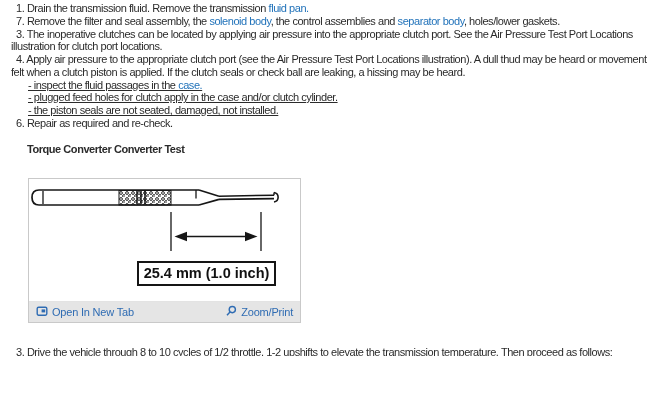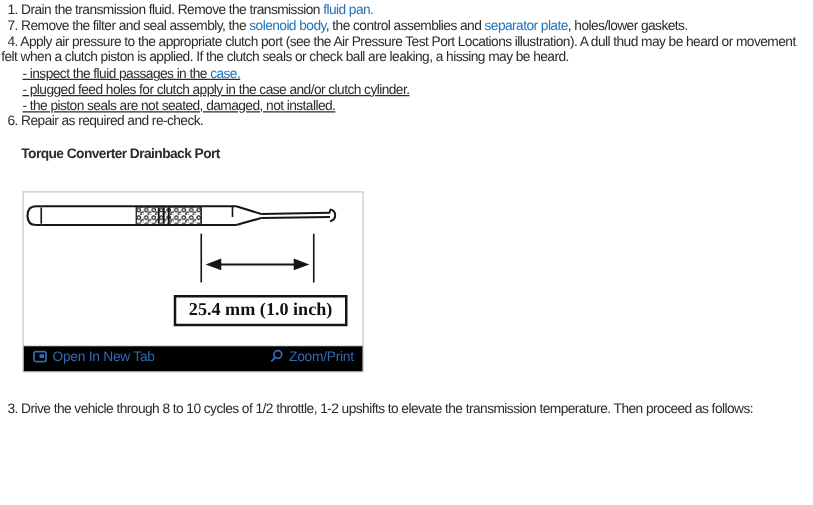--- a/index.html
+++ b/index.html
@@ -1,51 +1,52 @@
 <!DOCTYPE html>
 <html><head>
 <meta charset="utf-8">
 <style>
   html,body{margin:0;padding:0;background:#ffffff;}
   body{width:650px;height:404px;overflow:hidden;font-family:"Liberation Sans",sans-serif;}
   .doc{position:relative;width:650px;height:356px;overflow:hidden;box-sizing:border-box;
-       padding:2px 0 0 1px;color:#2b2b2b;font-size:11px;line-height:12.75px;letter-spacing:-0.45px;}
+       padding:2px 0 0 11px;color:#2b2b2b;font-size:11px;line-height:12.75px;letter-spacing:-0.45px;}
   .step{text-indent:5px;}
   .step.sub{text-indent:17px;text-decoration:underline;}
   .inline-link{color:#2273ba;cursor:pointer;}
   .heading{font-weight:bold;margin-top:13px;text-indent:16px;}
   .figure-box{margin:23px 0 0 17px;width:271px;border:1px solid #c9c9c9;background:#ffffff;}
   .figure-canvas{position:relative;width:271px;height:122px;}
   .figure-canvas svg{display:block;}
-  .measure-label{position:absolute;left:120px;top:82px;width:139px;height:25px;box-sizing:border-box;
+  .measure-label{position:absolute;left:108px;top:82px;width:139px;height:25px;box-sizing:border-box;
        border:2px solid #151515;background:#fff;display:flex;align-items:center;justify-content:center;
-       font-weight:bold;font-size:14.5px;letter-spacing:0;color:#111;text-indent:0;font-family:Liberation Serif, serif;}
-  .figure-footer{height:20px;background:#000000;border-top:1px solid #e3e3e3;
+       font-weight:bold;font-size:14.5px;letter-spacing:0;color:#111;text-indent:0;}
+  .figure-footer{height:20px;background:#e5e5e5;border-top:1px solid #e3e3e3;
        display:flex;justify-content:space-between;align-items:center;padding:0 7px;}
   .fig-link{display:flex;align-items:center;gap:4px;color:#2f6cb3;font-size:11px;
        letter-spacing:-0.2px;text-decoration:none;cursor:pointer;}
   .fig-link svg{flex:0 0 auto;}
   .bottom-steps{margin-top:23px;}
 </style>
 </head>
 <body>
 
 <div class="doc">
 
   <div class="steps">
       <div class="step"><span>1. Drain the transmission fluid. Remove the transmission </span><span class="inline-link">fluid pan.</span></div>
-      <div class="step"><span>7. Remove the filter and seal assembly, the </span><span class="inline-link">solenoid body</span><span>, the control assemblies and </span><span class="inline-link">separator plate</span><span>, holes/lower gaskets.</span></div>
+      <div class="step"><span>7. Remove the filter and seal assembly, the </span><span class="inline-link">solenoid body</span><span>, the control assemblies and </span><span class="inline-link">separator body</span><span>, holes/lower gaskets.</span></div>
+      <div class="step"><span>3. The inoperative clutches can be located by applying air pressure into the appropriate clutch port. See the Air Pressure Test Port Locations illustration for clutch port locations.</span></div>
       <div class="step"><span>4. Apply air pressure to the appropriate clutch port (see the Air Pressure Test Port Locations illustration). A dull thud may be heard or movement felt when a clutch piston is applied. If the clutch seals or check ball are leaking, a hissing may be heard.</span></div>
       <div class="step sub"><span>- inspect the fluid passages in the </span><span class="inline-link">case.</span></div>
       <div class="step sub"><span>- plugged feed holes for clutch apply in the case and/or clutch cylinder.</span></div>
       <div class="step sub"><span>- the piston seals are not seated, damaged, not installed.</span></div>
       <div class="step"><span>6. Repair as required and re-check.</span></div>
     </div>
 
-  <div class="heading">Torque Converter Drainback Port</div>
+  <div class="heading">Torque Converter Converter Test</div>
 
 
   <div class="figure-box">
     <div class="figure-canvas">
       <svg width="271" height="122" viewBox="0 0 271 122">
         <defs>
           <pattern id="dots" width="6" height="6" patternUnits="userSpaceOnUse">
             <circle cx="2" cy="2" r="1.4" fill="none" stroke="#111" stroke-width="0.9"></circle>
             <circle cx="5" cy="5" r="1.4" fill="none" stroke="#111" stroke-width="0.9"></circle>
           </pattern>

